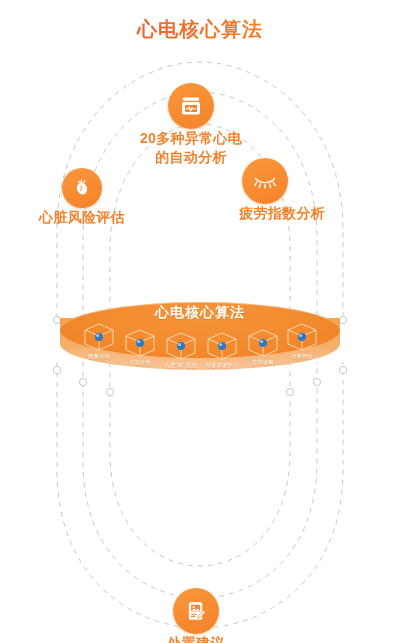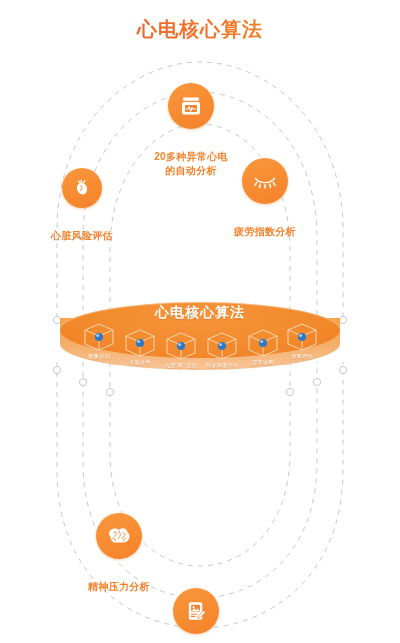--- a/index.html
+++ b/index.html
@@ -69,21 +69,21 @@
   
   .node{position:absolute;width:120px;margin-left:-60px;text-align:center;}
   .bubble{
     width:46px;height:46px;border-radius:50%;margin:0 auto;
     background:linear-gradient(160deg,#f9973c 0%,#f5822a 100%);
     display:flex;align-items:center;justify-content:center;
     box-shadow:0 1px 3px rgba(235,120,30,.35);
   }
   .bubble svg{display:block;}
   .node-label{
-    margin-top:21px;font-size:10px;color:#f2832c;line-height:1.35;
+    margin-top:0;font-size:14px;color:#f2832c;line-height:1.35;
     font-weight:bold;letter-spacing:.3px;white-space:pre-line;
   }
   .node-sm .bubble{width:40px;height:40px;}
 </style>
 </head>
 <body>
 
 <div id="stage">
 
   <div class="page-title">心电核心算法</div>
@@ -221,50 +221,32 @@
     <div class="bubble">
       <svg width="21" height="21" viewBox="0 0 24 24">
         <path d="M8.5 6.2 C6 7.4 5 10.4 5.9 13.4 C6.7 16.4 9.3 18.8 12.1 18.8 C14.9 18.8 16.9 16.6 17.2 13.6 C17.5 10.4 16 7.6 13.4 6.4 C12 5.8 10 5.6 8.5 6.2 Z" fill="#fff"></path>
         <path d="M10.6 5.2 L10.6 2.6 M12.9 5.4 L14.6 3.2 M9 5.6 L7.4 3.6" stroke="#fff" stroke-width="1.5" stroke-linecap="round" fill="none"></path>
         <path d="M10.2 9 L11.4 12 L9.6 14.6" stroke="#f5822a" stroke-width="1.1" fill="none" stroke-linecap="round"></path>
       </svg>
     </div>
     <div class="node-label">心脏风险评估</div>
   </div>
 
-  <div class="node" style="left:265px;top:158px;">
+  <div class="node" style="left:265px;top:158px;text-align:right;">
     <div class="bubble">
       <svg width="26" height="20" viewBox="0 0 30 20">
         <path d="M4 7 C9 13.5 21 13.5 26 7" fill="none" stroke="#fff" stroke-width="1.7" stroke-linecap="round"></path>
         <path d="M5.4 11.6 L3.4 15.2 M9.6 13.6 L8.6 17.4 M15 14.4 L15 18.2
                  M20.4 13.6 L21.4 17.4 M24.6 11.6 L26.6 15.2" stroke="#fff" stroke-width="1.7" stroke-linecap="round" fill="none"></path>
       </svg>
     </div>
     <div class="node-label">疲劳指数分析</div>
   </div>
 
 
-  <div class="node" style="left:119px;top:513px;">
-    <div class="bubble">
-      <svg width="25" height="22" viewBox="0 0 26 22">
-        <path d="M8 3.2 C4.6 3.2 2.2 5.6 2.2 8.6 C2.2 10.2 2.9 11.6 4 12.5
-                 C3.8 15.4 6 17.8 9 17.8 L17 17.8 C20.6 17.8 23.4 15 23.4 11.6
-                 C23.4 9.6 22.4 7.8 20.9 6.7 C20.7 4.6 18.8 3 16.5 3
-                 C15 3 13.7 3.7 12.9 4.8 C12 3.8 10.1 3.2 8 3.2 Z" fill="#fff"></path>
-        <g stroke="#f5822a" stroke-width=".85" fill="none" stroke-linecap="round">
-          <path d="M7 7 C9 6 10.6 7.4 10 8.8 C9.4 10.2 7.2 9.8 7.4 11.4"></path>
-          <path d="M12.6 6 C12.6 8 14.4 8.4 14 10 C13.6 11.6 11.4 11.6 11.8 13.6"></path>
-          <path d="M16.6 7.4 C18.6 7.6 19.4 9.4 18.4 10.6 C17.4 11.8 15.6 11.4 15.8 13.4"></path>
-          <path d="M5.6 13.6 C7.6 13.4 9 14.4 8.8 15.8"></path>
-          <path d="M19.6 13.2 C18 13.6 17 14.6 17 15.8"></path>
-        </g>
-      </svg>
-    </div>
-    <div class="node-label">精神压力分析</div>
-  </div>
 
   <div class="node" style="left:196px;top:588px;">
     <div class="bubble">
       <svg width="23" height="24" viewBox="0 0 24 24">
         <rect x="4" y="2.8" width="14" height="18.4" rx="2" fill="#fff"></rect>
         <rect x="6.4" y="5.6" width="9.2" height="7" rx="1" fill="#f5822a"></rect>
         <circle cx="9" cy="8" r="1.1" fill="#fff"></circle>
         <path d="M6.9 12 L9.6 9.2 L11.6 11 L13.4 9.4 L15.2 12 Z" fill="#fff"></path>
         <path d="M6.6 15.3 L12 15.3 M6.6 17.6 L10.4 17.6" stroke="#f5822a" stroke-width="1.1" stroke-linecap="round"></path>
         <path d="M19.6 11.6 L21.3 13.3 L15.6 19 L13.2 19.6 L13.8 17.2 Z" fill="#fff" stroke="#f5822a" stroke-width=".8" stroke-linejoin="round"></path>

